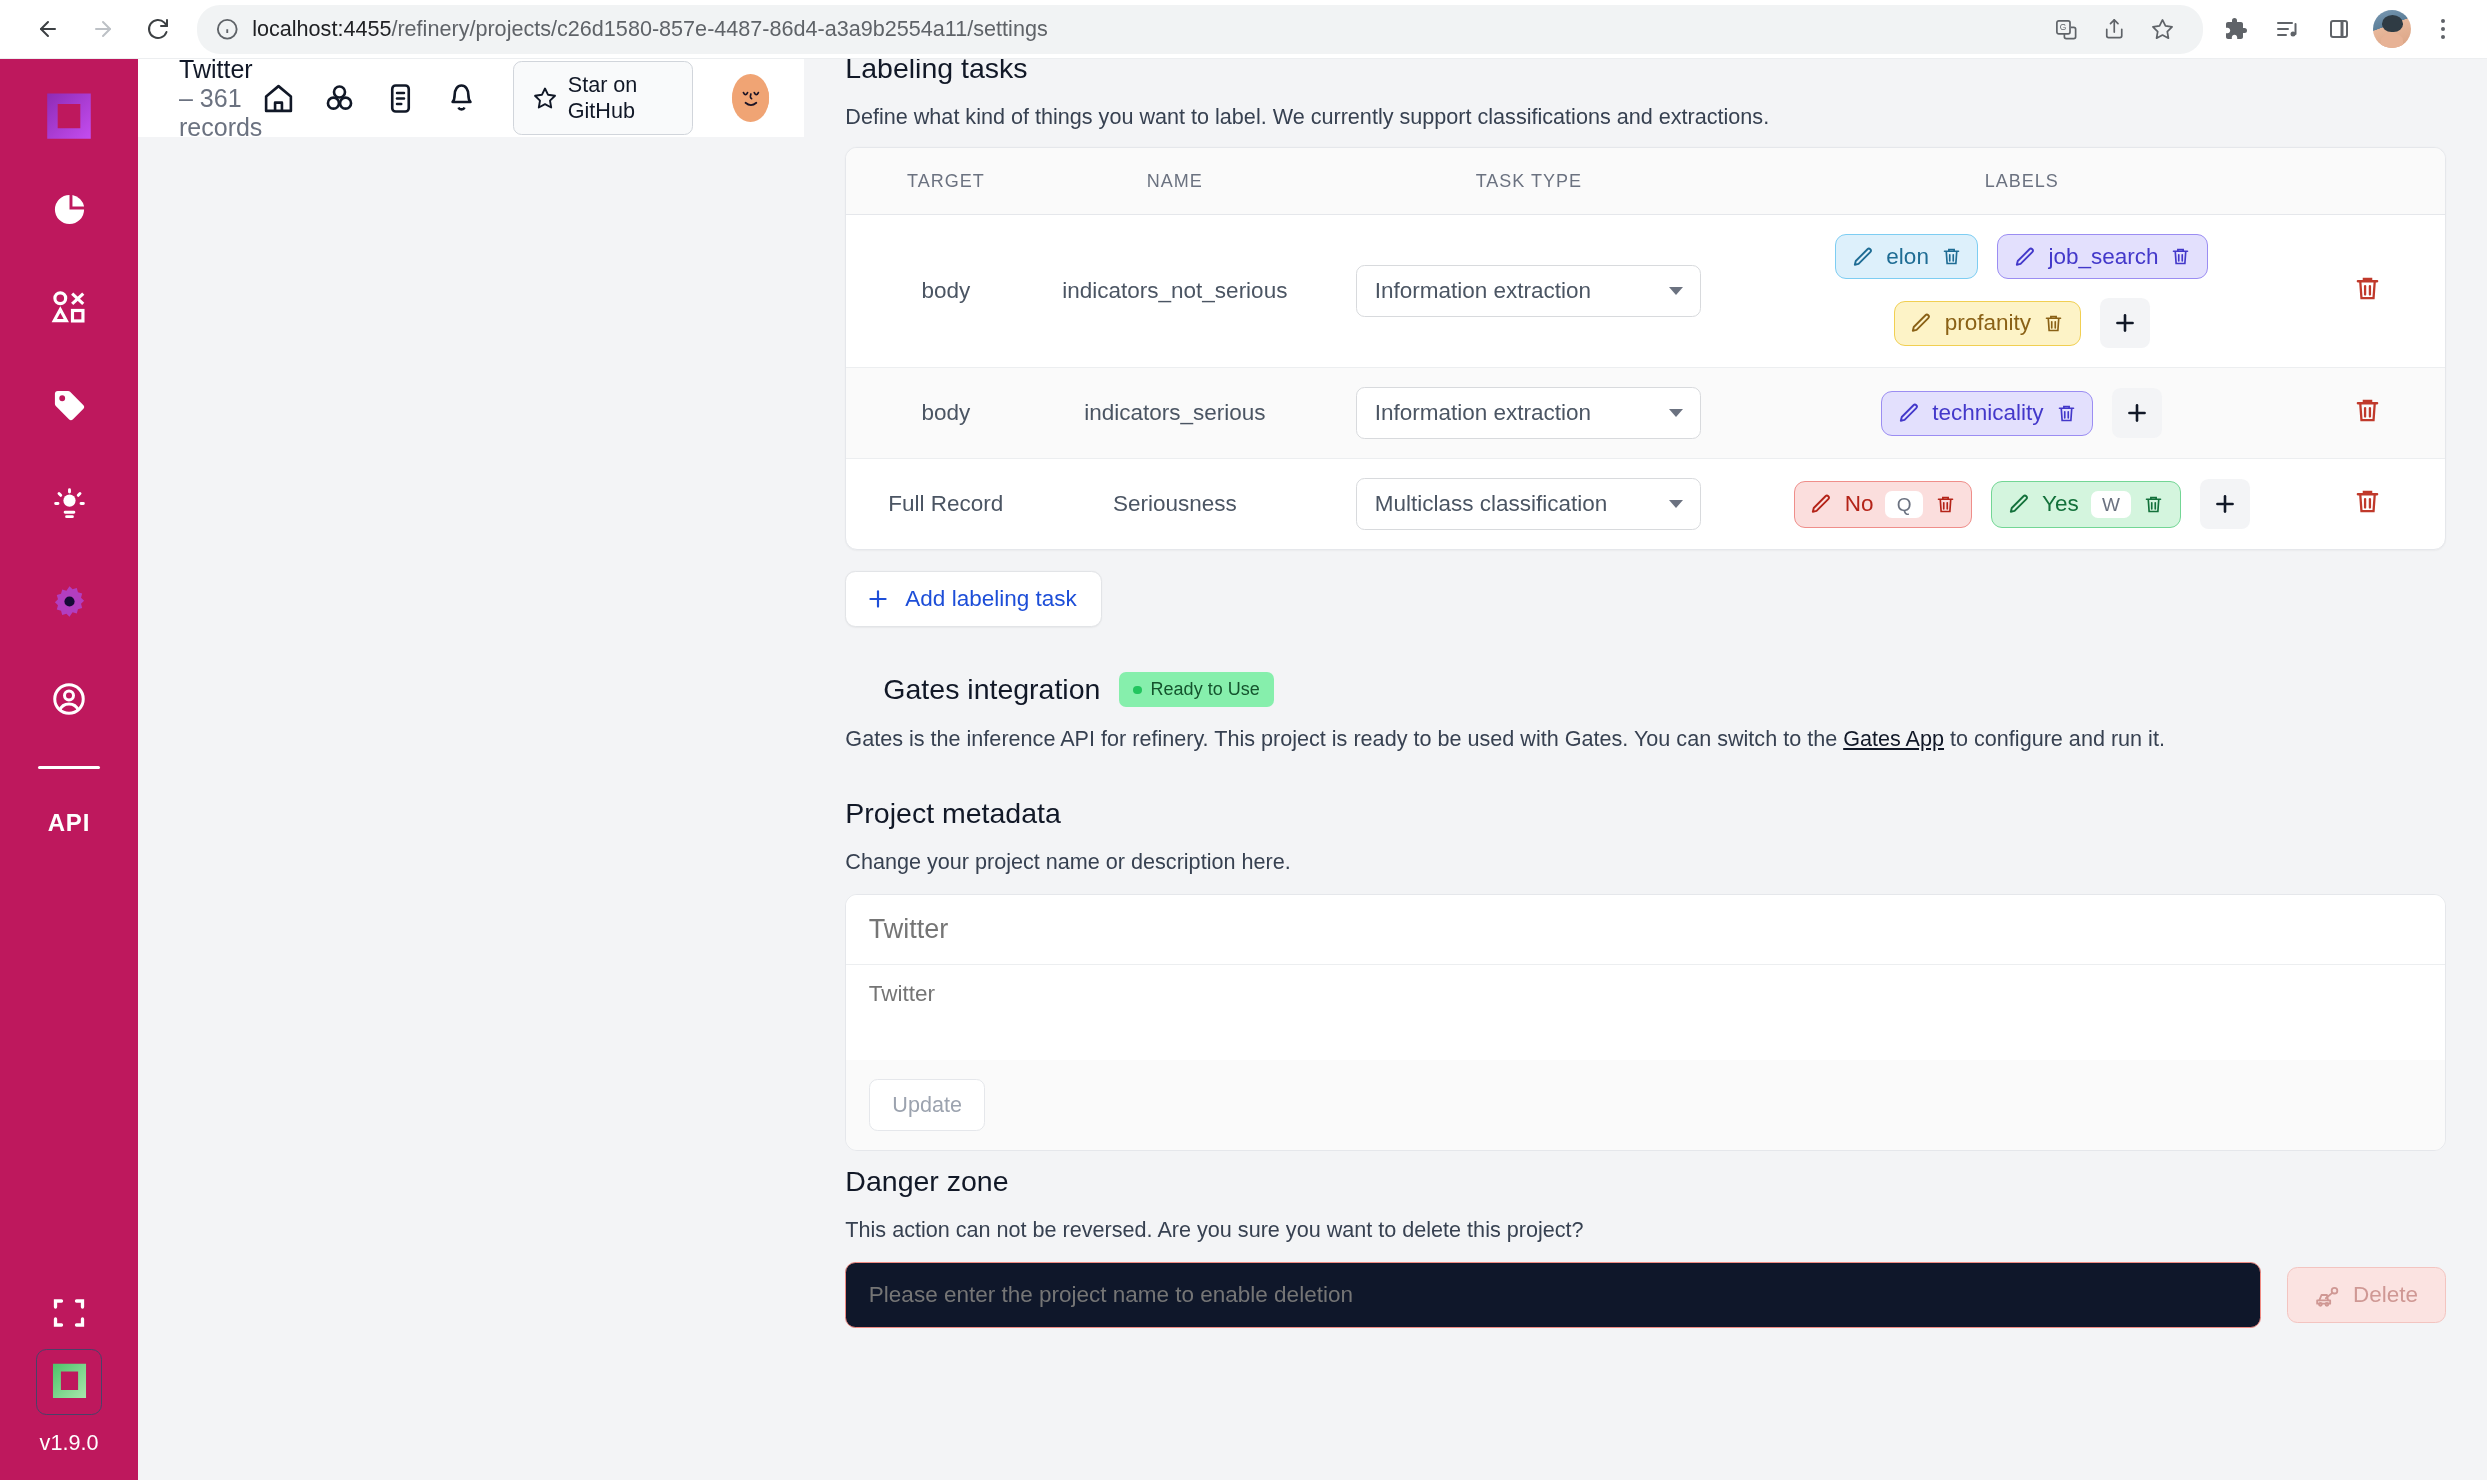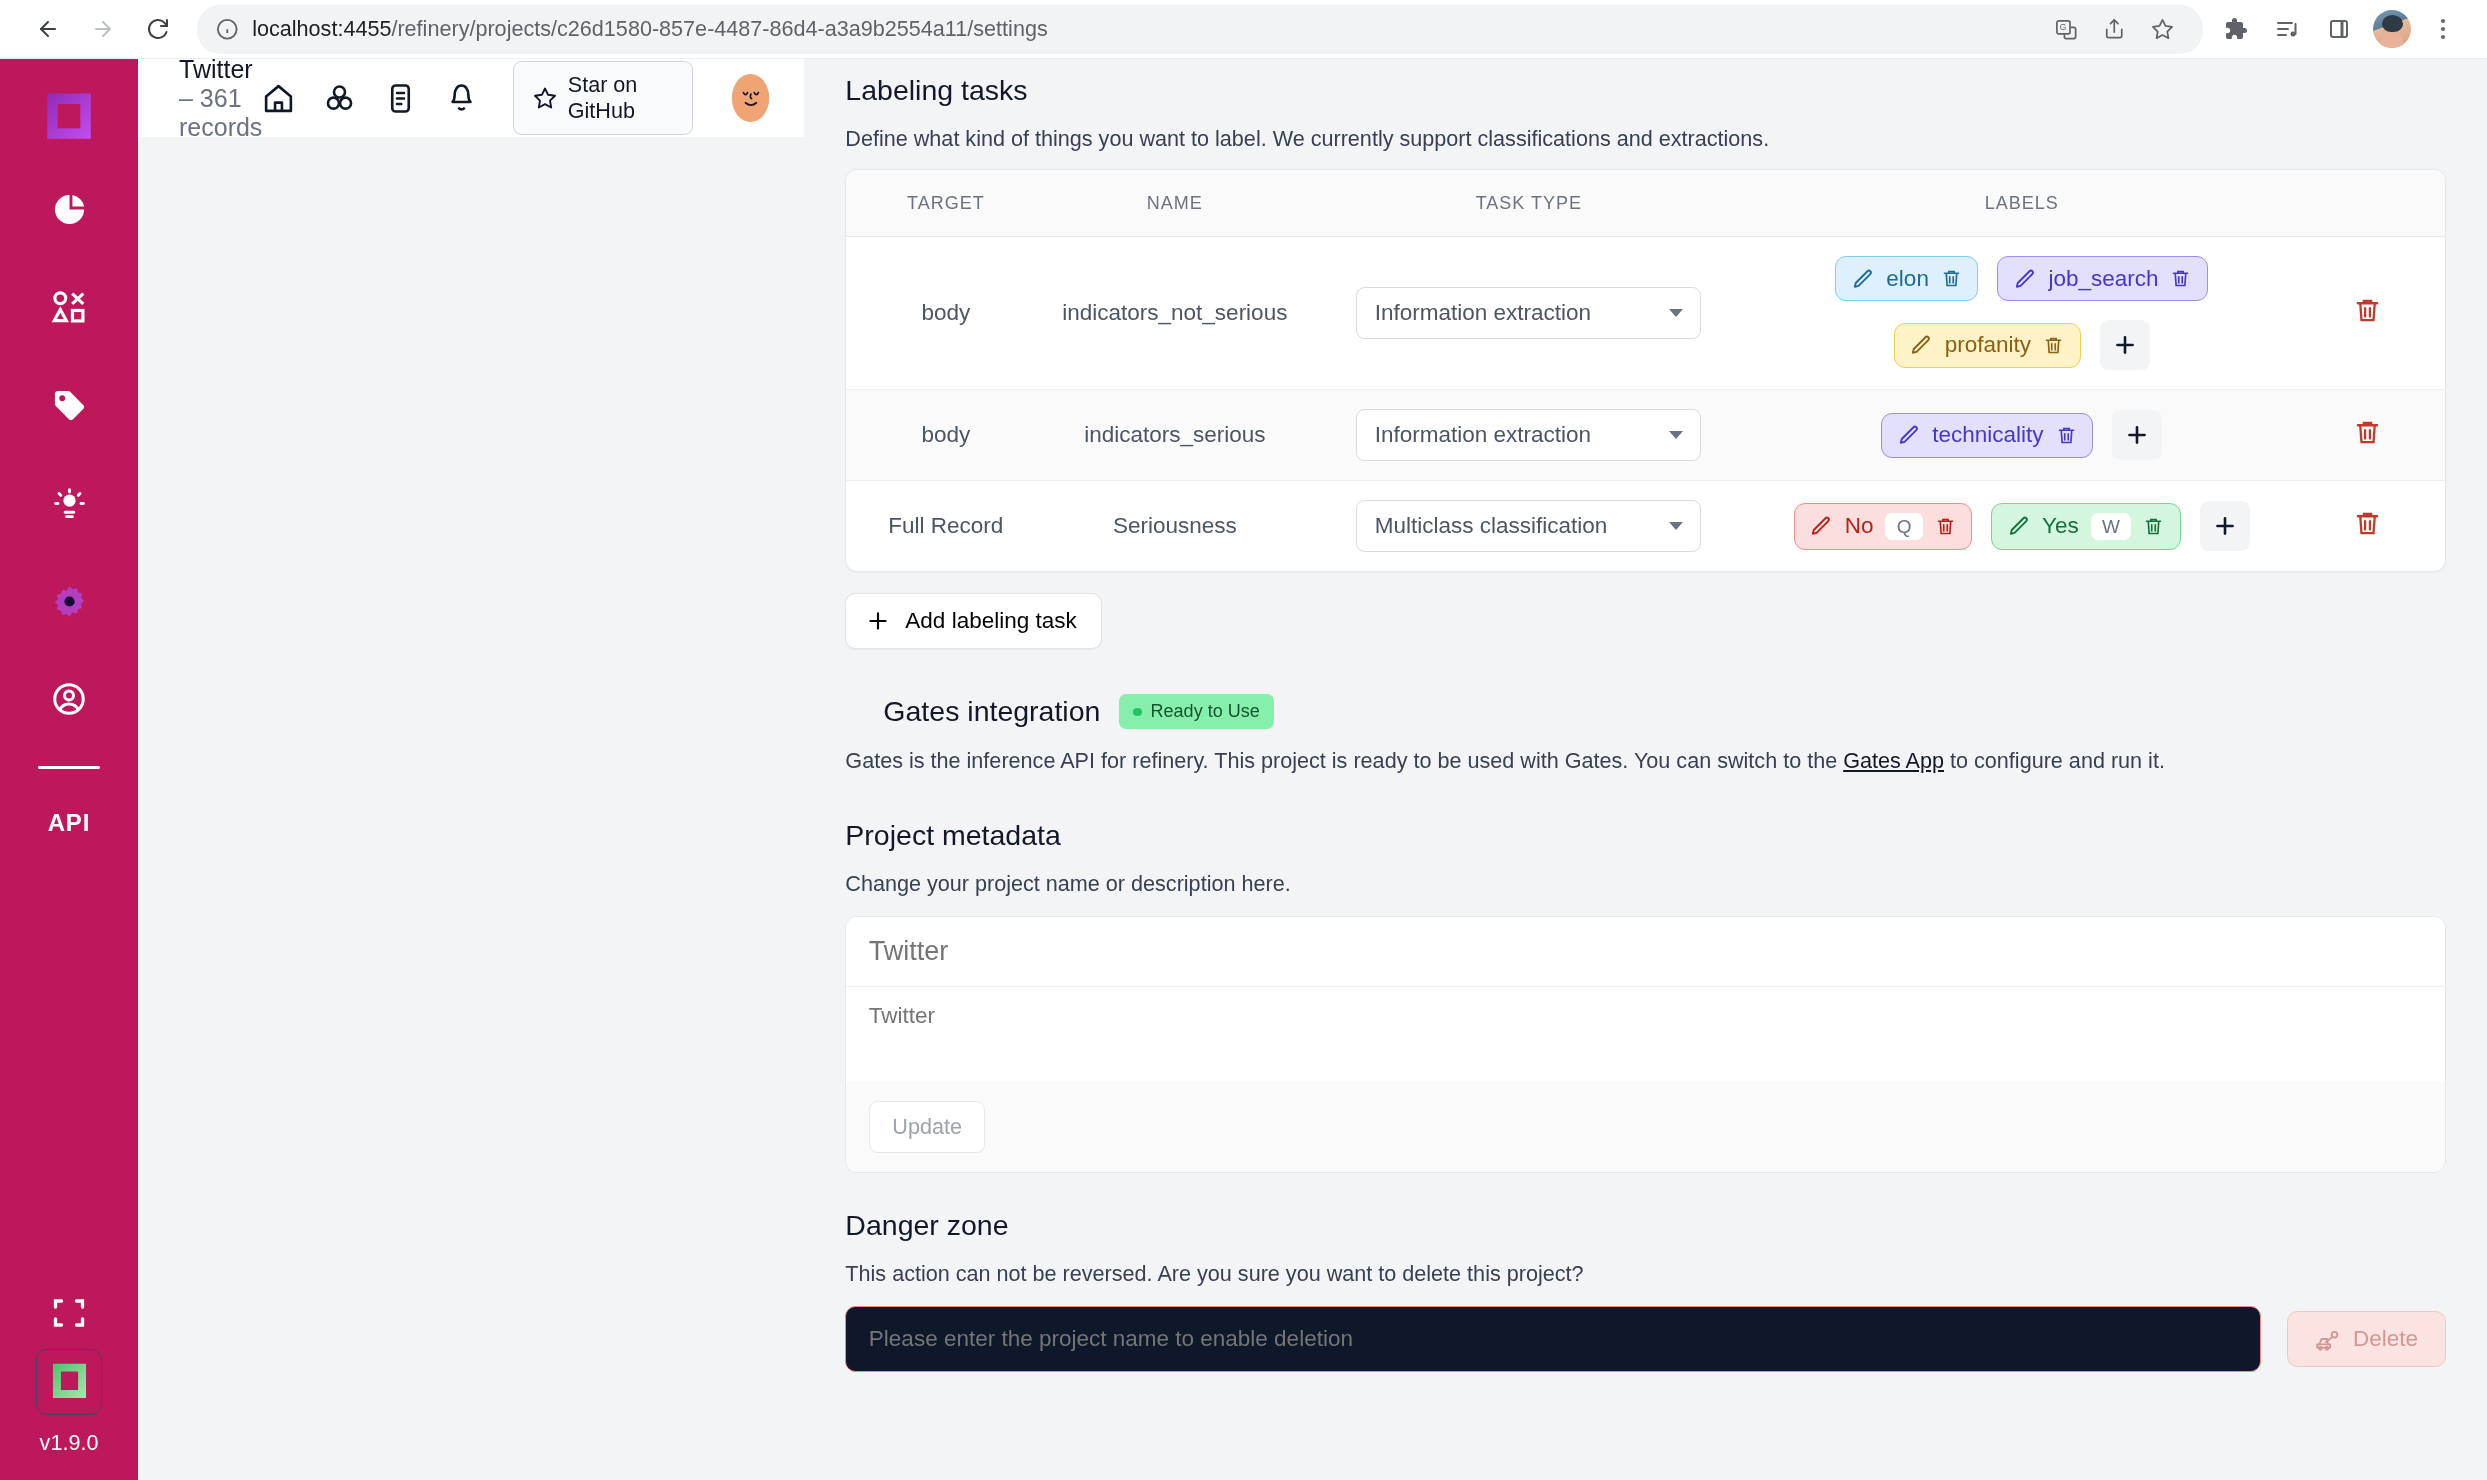--- a/index.html
+++ b/index.html
@@ -218,21 +218,21 @@
     position: relative;
   }
   .content-inner {
     padding: 0 41px 0 41px;
     margin-top: -21px;
   }
   h2.section-title {
     font-size: 28.5px;
     font-weight: normal;
     color: #111827;
-    margin-top: 36px;
+    margin-top: 14px;
   }
   .section-desc {
     font-size: 21.6px;
     color: #374151;
     margin-top: 19px;
   }
 
   
   .table-card {
     margin-top: 17.3px;
@@ -335,21 +335,21 @@
   .add-task-btn {
     margin-top: 21px;
     display: inline-flex;
     align-items: center;
     gap: 14px;
     background: #ffffff;
     border: 0.9px solid #e2e4e7;
     border-radius: 10.4px;
     padding: 14px 24px 14px 19px;
     font-size: 22.5px;
-    color: #000000;
+    color: #1d4ed8;
     box-shadow: 0 0.9px 1.7px rgba(0,0,0,0.05);
   }
 
   
   .gates-head {
     display: flex;
     align-items: center;
     gap: 19px;
     margin-top: 45px;
     margin-left: 38px;

